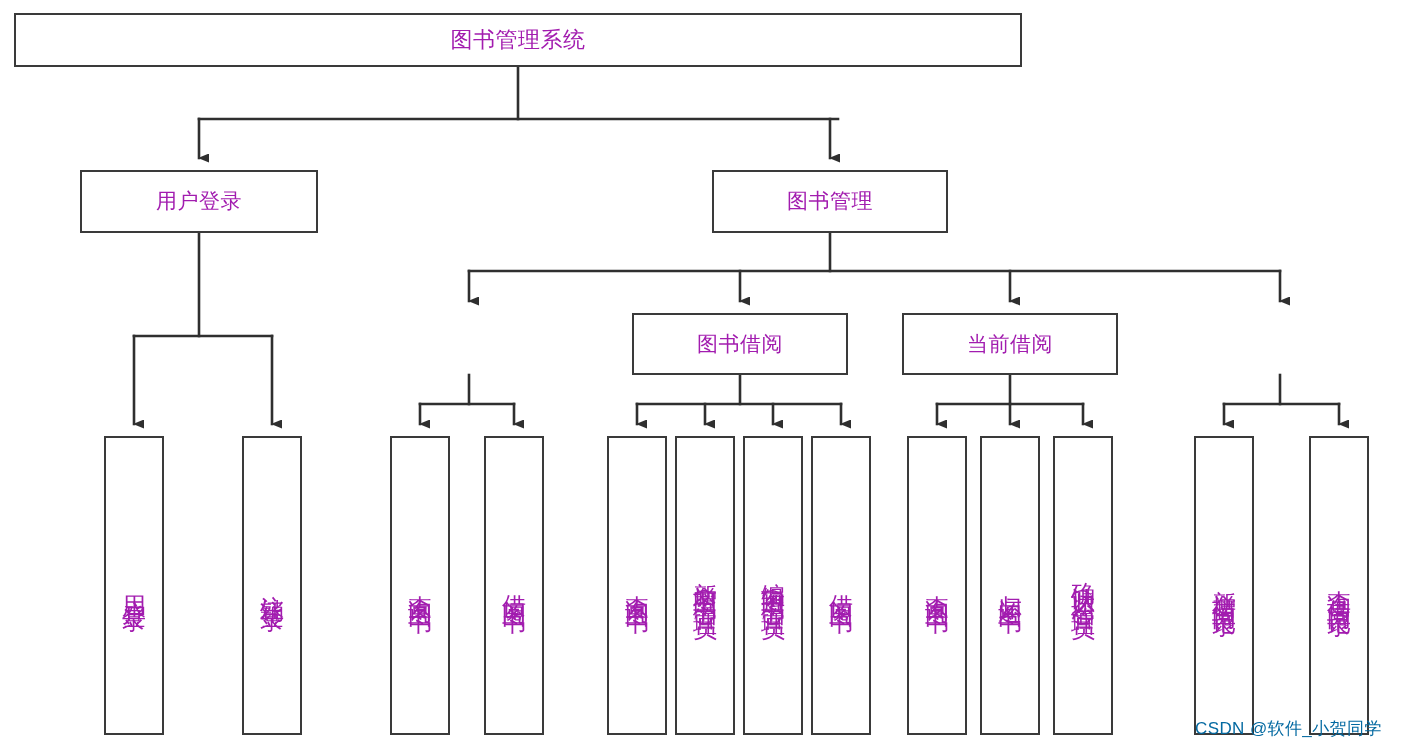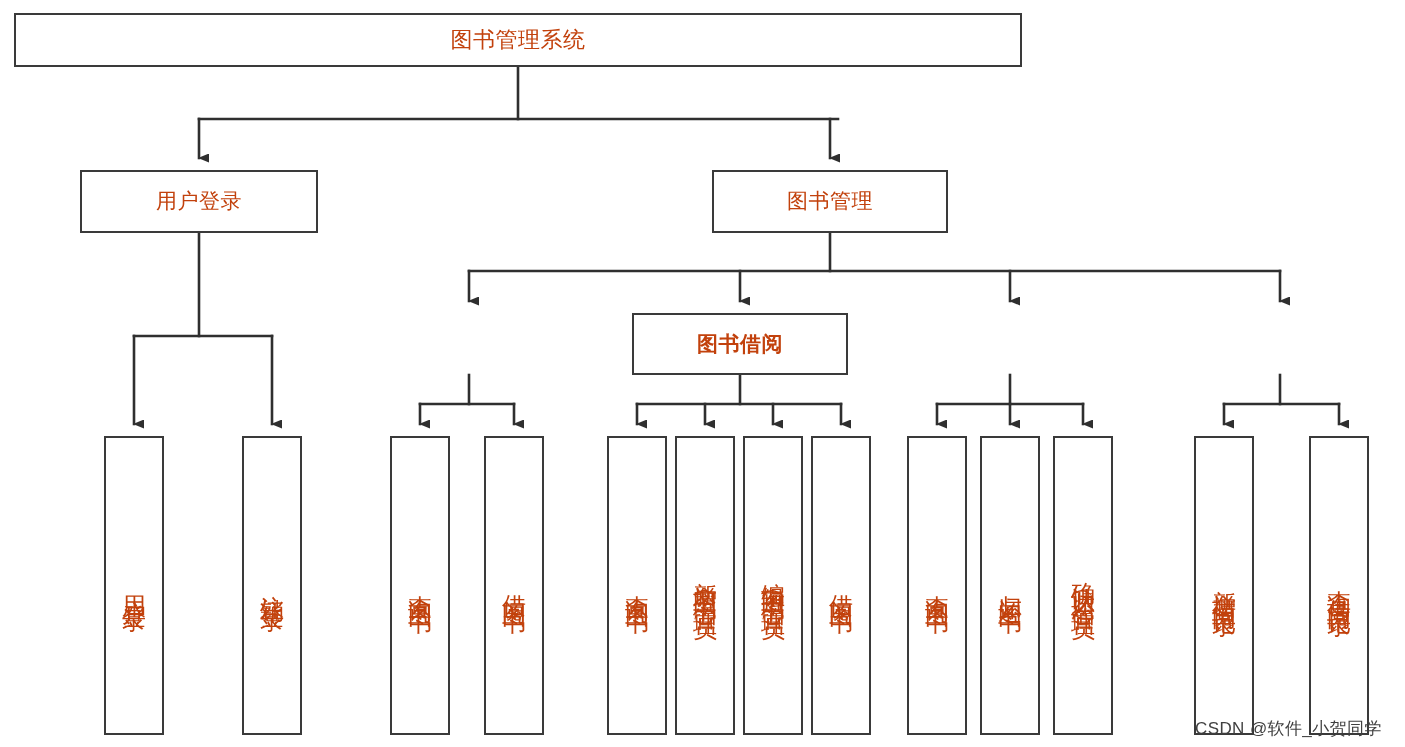--- a/index.html
+++ b/index.html
@@ -22,21 +22,21 @@
     pointer-events:none;
   }
   .node{
     position:absolute;
     box-sizing:border-box;
     background:#ffffff;
     border:2.5px solid #3a3a3a;
     display:flex;
     align-items:center;
     justify-content:center;
-    color:#c2410c;
+    color:#a21caf;
   }
   .node .txt{
     display:block;
     text-align:center;
     line-height:1.08;
     white-space:nowrap;
   }
   
   .node.horiz .txt{
     font-size:21px;
@@ -53,21 +53,21 @@
     writing-mode:vertical-rl;
     text-orientation:upright;
     font-size:24px;
     line-height:1.0;
     letter-spacing:5px;
     white-space:nowrap;
   }
   .watermark{
     position:absolute;
     font-size:17px;
-    color:#404040;
+    color:#0369a1;
     white-space:nowrap;
     letter-spacing:0.4px;
   }
 </style>
 </head>
 <body>
 
 <div id="canvas">
 
   <svg id="wires" viewBox="0 0 1405 747" width="1405" height="747" xmlns="http://www.w3.org/2000/svg">
@@ -124,22 +124,25 @@
     <span class="txt">图书管理系统</span>
   </div>
 
   <div class="node horiz" style="left:80px;top:170px;width:238px;height:63px;">
     <span class="txt">用户登录</span>
   </div>
   <div class="node horiz" style="left:712px;top:170px;width:236px;height:63px;justify-content:center;">
     <span class="txt">图书管理</span>
   </div>
 
-  <div class="node horiz" style="left:632px;top:313px;width:216px;height:62px;font-weight:bold;">
+  <div class="node horiz" style="left:632px;top:313px;width:216px;height:62px;">
     <span class="txt">图书借阅</span>
+  </div>
+  <div class="node horiz" style="left:902px;top:313px;width:216px;height:62px;">
+    <span class="txt">当前借阅</span>
   </div>
 
   <div class="node vert" style="left:104px;top:436px;width:60px;height:299px;">
     <span class="txt">用户登录</span>
   </div>
   <div class="node vert" style="left:242px;top:436px;width:60px;height:299px;">
     <span class="txt">注销登录</span>
   </div>
 
   <div class="node vert" style="left:390px;top:436px;width:60px;height:299px;">

